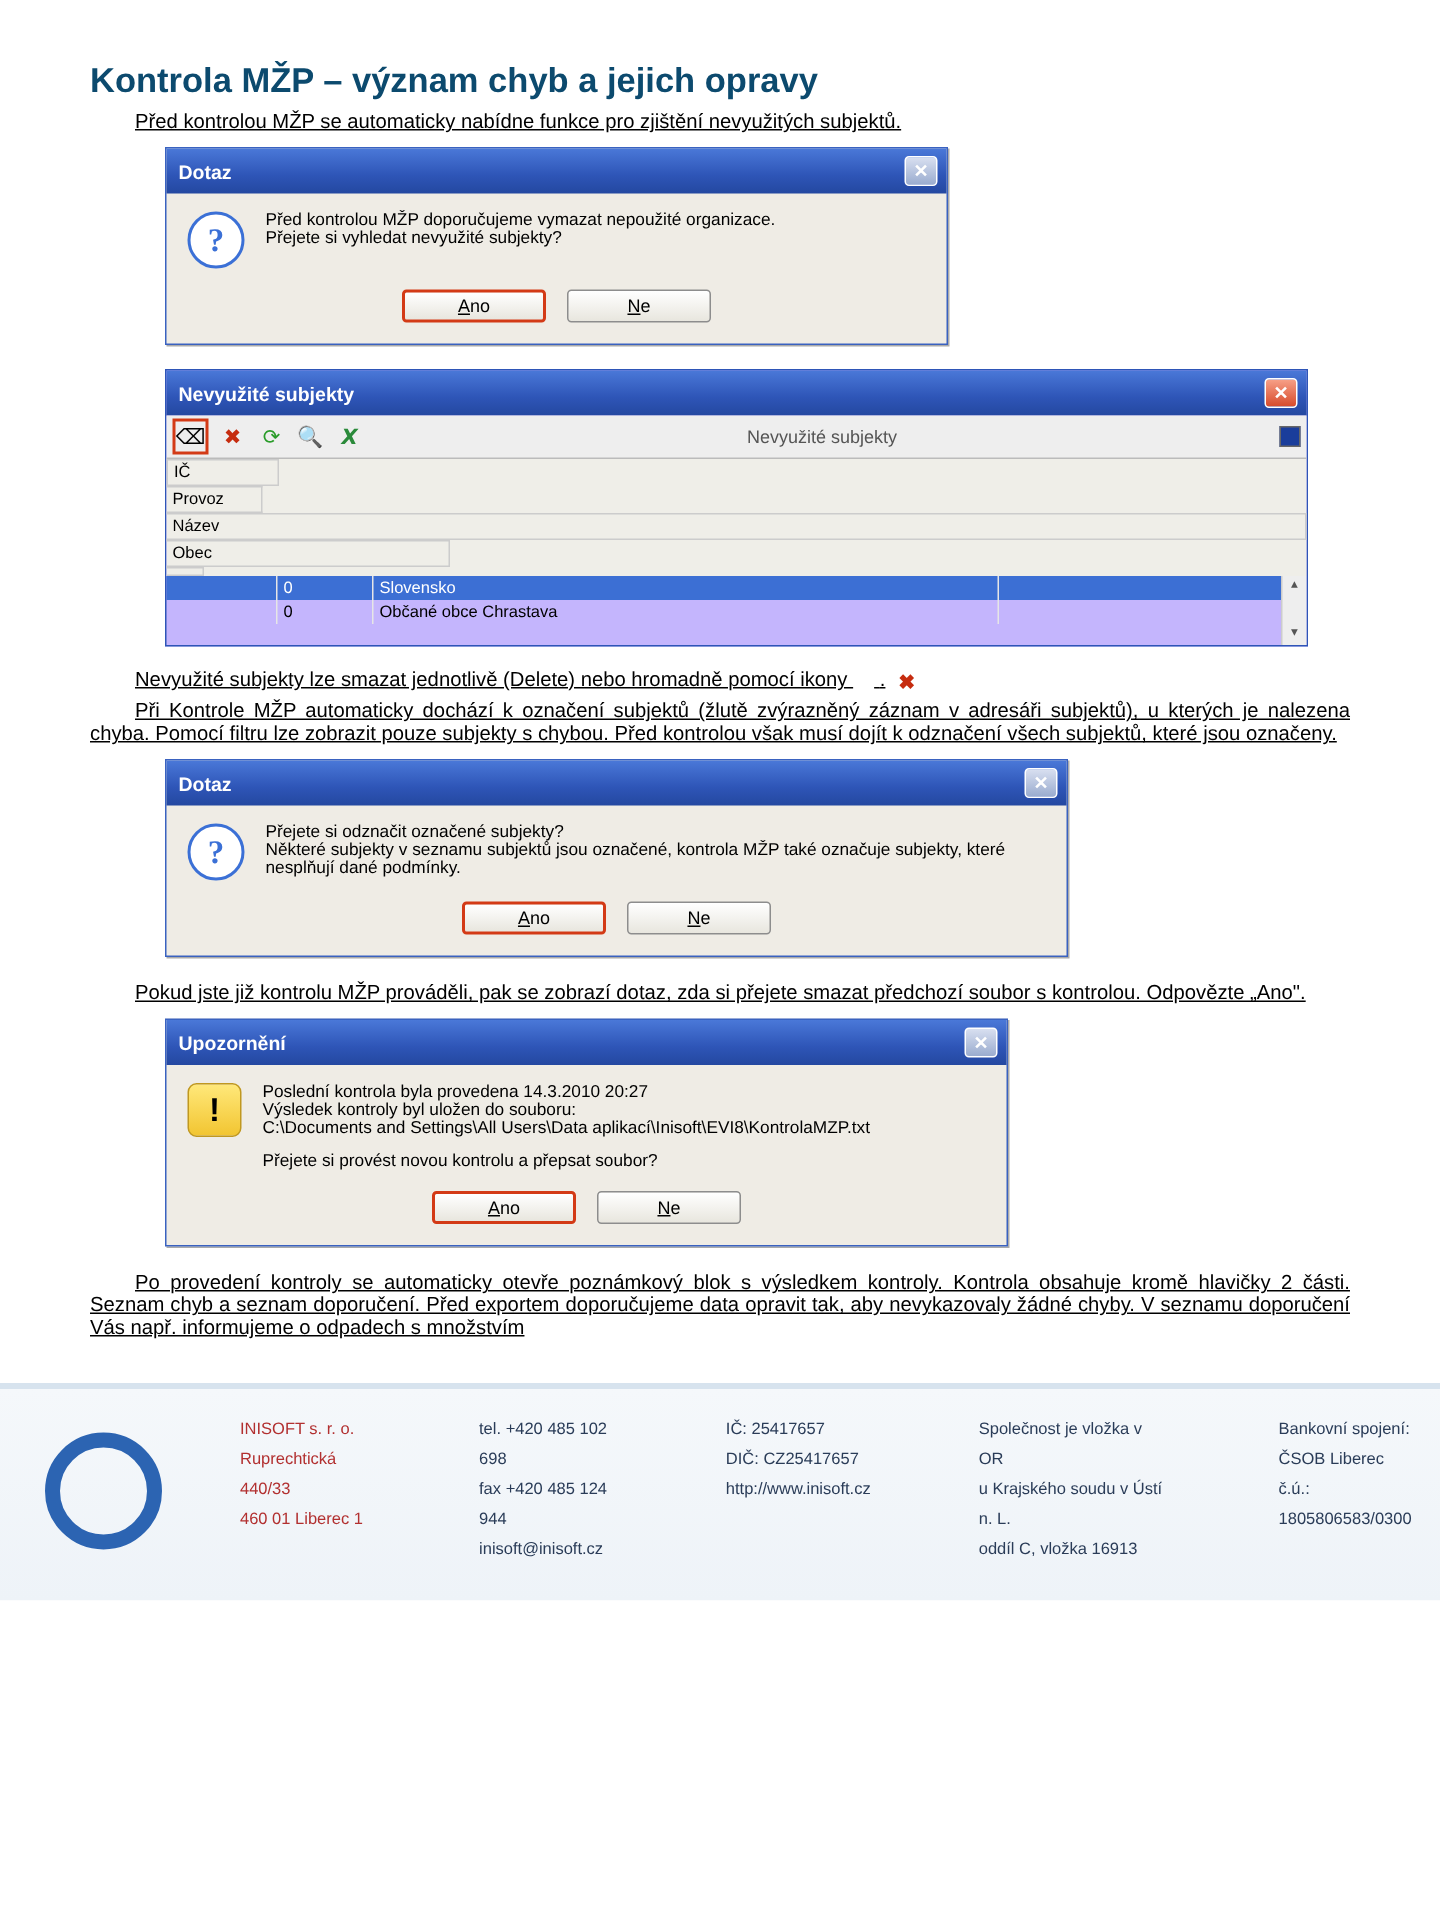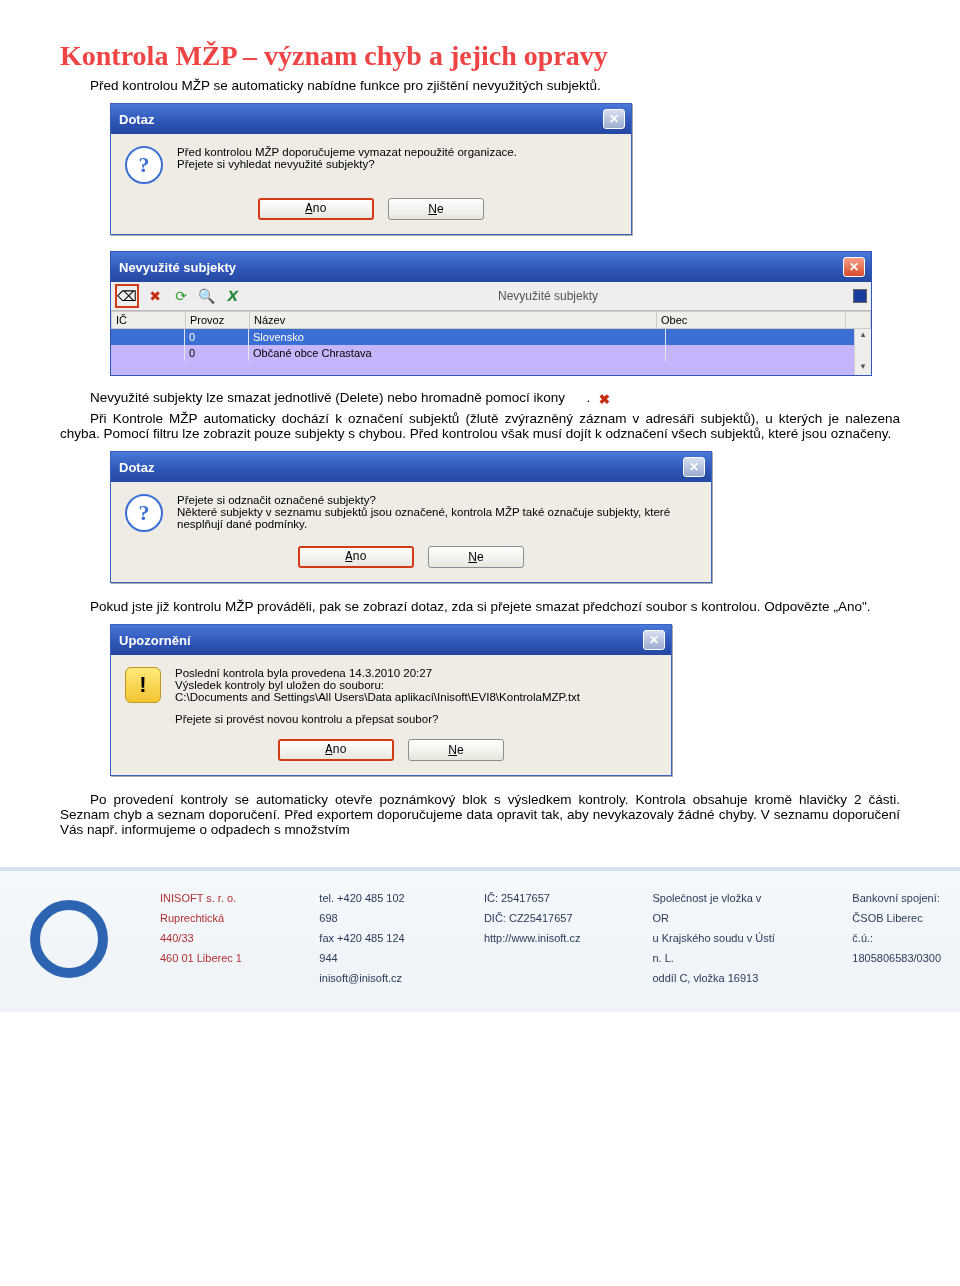--- a/index.html
+++ b/index.html
@@ -7,33 +7,34 @@
     font-family: Arial, sans-serif;
     font-size: 14px;
     background: #fff;
     color: #000;
     width: 960px;
   }
   .page {
     padding: 40px 60px 0 60px;
   }
   h1 {
-    color: #ef4444;
-    font-family: Liberation Serif, serif;
-    font-size: 28px;
+    color: #0c4a6e;
+    font-family: Liberation Sans, sans-serif;
+    font-size: 23px;
     font-weight: bold;
     margin: 0 0 6px 0;
   }
   .body-text {
     font-size: 13.5px;
     text-align: justify;
     margin: 6px 0;
   }
   .indent {
     text-indent: 30px;
+    text-decoration: underline;
   }
 
   
   .dlg {
     width: 520px;
     margin: 10px 0 16px 50px;
     border: 1px solid #3a62c0;
     background: #efece5;
     box-shadow: 1px 1px 0 #aaa;
     font-family: Tahoma, Arial, sans-serif;
@@ -76,21 +77,21 @@
   .dlg-icon.q { background:#fff;border:2px solid #3b70d6;color:#3b70d6;font-family:Georgia,serif;}
   .dlg-icon.w { background:linear-gradient(#ffe87a,#f2c531);border:1px solid #c09820;color:#000; border-radius:6px;}
   .dlg-icon.w::before{content:"!";}
   .dlg-buttons {
     display:flex;gap:14px;justify-content:center;margin-top:14px;
   }
   .winbtn {
     min-width:78px;padding:3px 8px;border:1px solid #8d8d8d;border-radius:3px;
     background:linear-gradient(#fff,#e8e6de);cursor:default;font-size:12px;text-align:center;
   }
-  .winbtn.highlight{border:2px solid #d33a16;padding:2px 17px;font-family:Liberation Mono, monospace;}
+  .winbtn.highlight{border:2px solid #d33a16;padding:2px 7px;}
   .winbtn u{text-decoration:underline;}
 
   
   .win {
     width: 760px;
     margin: 14px 0 14px 50px;
     border: 1px solid #2e55b7;
     font-family: Tahoma, Arial, sans-serif;
     font-size: 11.5px;
     background:#c4b5fd;
@@ -100,21 +101,21 @@
     padding:2px 4px;gap:6px;position:relative;
   }
   .tool-icon{
     width:20px;height:20px;display:inline-flex;align-items:center;justify-content:center;
     font-size:14px;
   }
   .tool-icon.boxed{border:2px solid #d33a16;}
   .toolbar-title{flex:1;text-align:center;color:#555;font-size:12px;}
   .save-square{width:12px;height:12px;background:#1a3d9b;border:1px solid #666;}
   .win-grid-head{
-    display:flex;background:#efeee8;font-size:11px;
+    display:flex;background:#efeee8;font-size:11px;flex-direction:column;
   }
   .win-grid-head > div{border:1px solid #ccc;border-left:none;padding:2px 4px;}
   .win-grid-head > div:first-child{border-left:1px solid #ccc;}
   .col-ic{width:65px;}
   .col-pr{width:55px;}
   .col-nz{flex:1;}
   .col-ob{width:180px;}
   .col-sc{width:16px;}
   .win-row{display:flex;font-size:11px;}
   .win-row > div{padding:2px 4px;border-right:1px solid #e6e6e6;}

